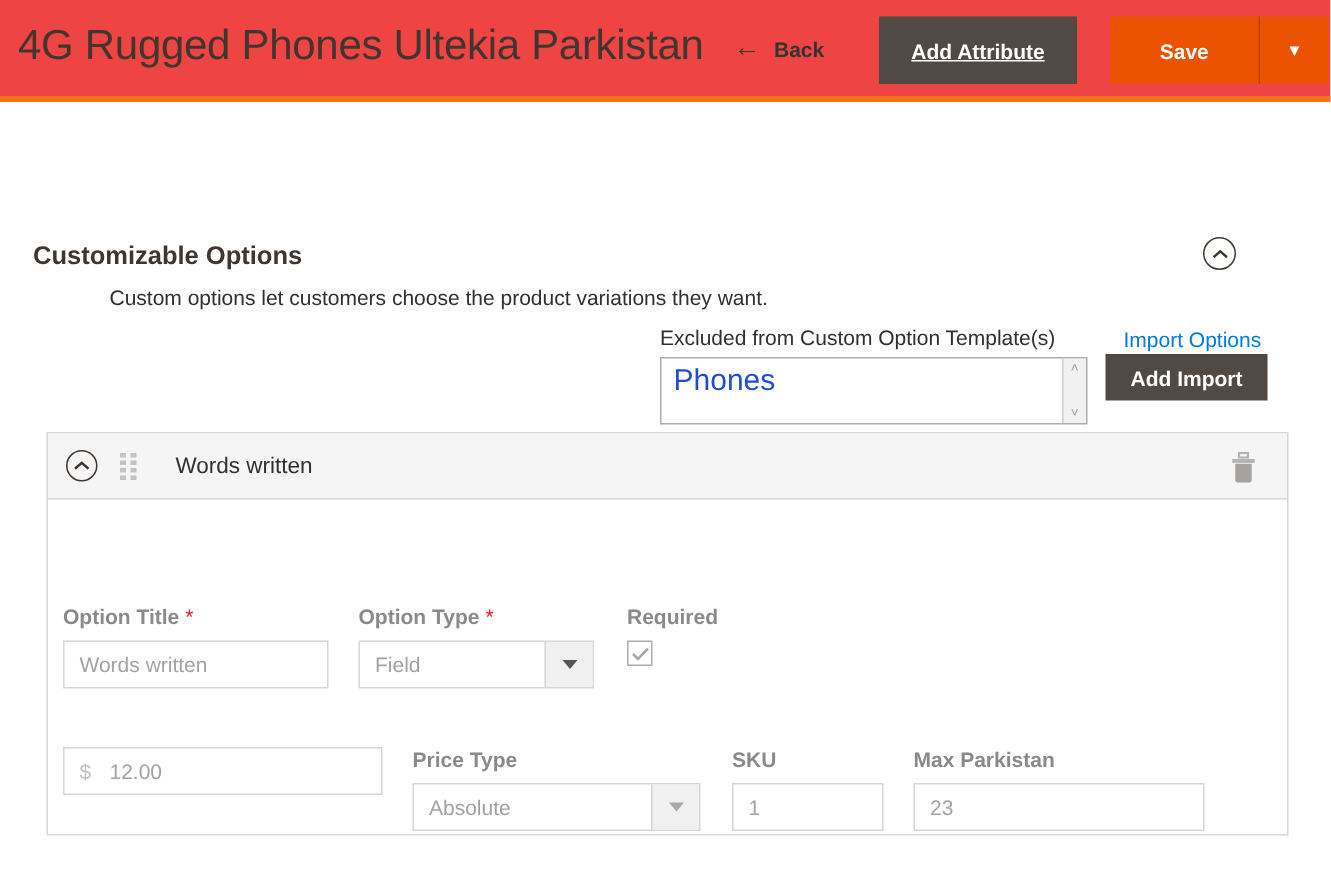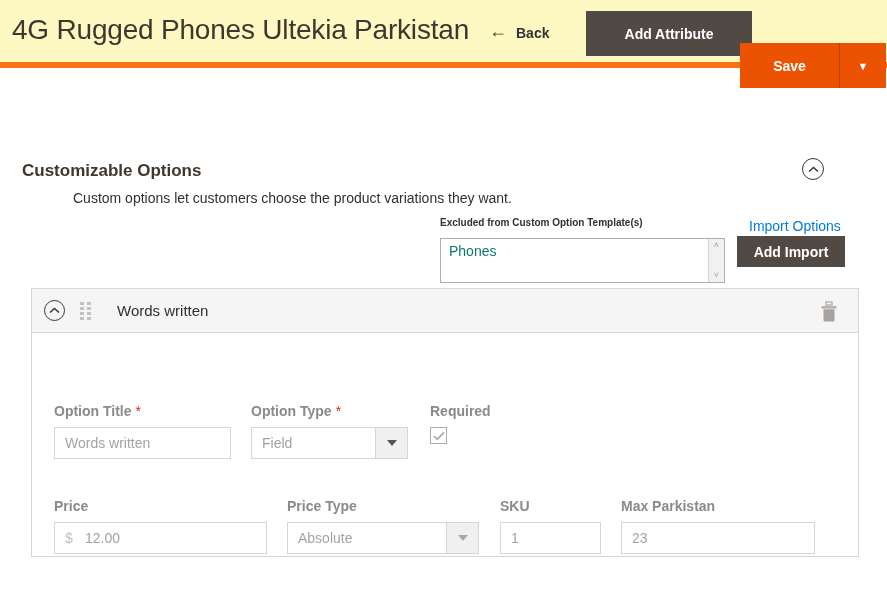--- a/index.html
+++ b/index.html
@@ -11,59 +11,59 @@
     font-size: 14px;
     color: #333333;
     overflow: hidden;
     position: relative;
   }
 
   
   .page-header {
     position: relative;
     height: 68px;
-    border-bottom: 6px solid #f97316;
-    background: #fef9c3;
+    border-bottom: 4px solid #f97316;
+    background: #ef4444;
   }
   .page-title {
     position: absolute;
     left: 12px; top: 14px;
     font-size: 28px;
     font-weight: 300;
     color: #41362f;
     letter-spacing: -0.2px;
     white-space: nowrap;
   }
   .back-arrow {
     position: absolute;
     left: 489px; top: 21px;
     font-size: 18px;
     color: #41362f;
   }
   .back-text { position: absolute; left: 516px; top: 25px; font-size: 14px; font-weight: 600; color: #333; }
   .btn-add-attribute {
     position: absolute;
     left: 586px; top: 11px;
-    width: 166px; height: 45px;
+    width: 132px; height: 45px;
     background: #514943;
     color: #ffffff;
     border: 0;
     font-family: "Liberation Sans", sans-serif;
     font-size: 14px;
     font-weight: 700;
     cursor: pointer;
     line-height: 45px;
     text-align: center;
+    text-decoration: underline;
   }
   .btn-save-group {
     position: absolute;
     left: 740px; top: 11px;
     height: 45px;
     display: flex;
-    margin-top: 32px;
   }
   .btn-save {
     width: 100px; height: 45px;
     background: #eb5202;
     color: #ffffff;
     border: 0;
     border-right: 1px solid #ba4000;
     font-family: "Liberation Sans", sans-serif;
     font-size: 14px;
     font-weight: 700;
@@ -106,37 +106,37 @@
     border-radius: 50%;
     cursor: pointer;
     display: flex; align-items: center; justify-content: center;
   }
   .collapse-circle svg { display: block; }
 
   
   .excluded-label {
     position: absolute;
     left: 440px; top: 149px;
-    font-size: 10px;
-    font-weight: 700;
+    font-size: 14px;
+    font-weight: 400;
     color: #303030;
     white-space: nowrap;
   }
   .excluded-select {
     position: absolute;
     left: 440px; top: 170px;
     width: 285px; height: 45px;
     border: 1px solid #adadad;
     background: #ffffff;
     overflow: hidden;
   }
   .excluded-select .opt {
     padding: 4px 8px;
-    font-size: 14px;
-    color: #0f766e;
+    font-size: 20px;
+    color: #1d4ed8;
   }
   .excluded-scrollbar {
     position: absolute;
     right: 0; top: 0;
     width: 16px; height: 43px;
     background: #f1f1f1;
     border-left: 1px solid #d0d0d0;
     display: flex;
     flex-direction: column;
     justify-content: space-between;
@@ -244,21 +244,21 @@
     color: #303030;
   }
   .opt-trash {
     position: absolute;
     right: 19px; top: 12px;
     cursor: pointer;
   }
 
   .panel-body { padding: 0; position: relative; height: 224px; }
 
-  .field { position: absolute; margin-left: 12px; }
+  .field { position: absolute; }
   .field-label {
     font-size: 14px;
     font-weight: 700;
     color: #8a8a8a;
     white-space: nowrap;
     margin-bottom: 8px;
   }
   .req-star { color: #e22626; font-weight: 400; margin-left: 4px; }
   .txt-input {
     height: 32px;
@@ -415,21 +415,20 @@
     <div class="field" style="left:386px; top:70px;">
       <div class="field-label">Required</div>
       <div class="checkbox">
         <svg width="12" height="10" viewBox="0 0 12 10" aria-hidden="true">
           <path d="M1 5 L4.3 8.3 L11 1.4" fill="none" stroke="#a8a8a8" stroke-width="1.7"></path>
         </svg>
       </div>
     </div>
 
     <div class="field" style="left:10px; top:165px; width:213px;">
-      <div class="field-label">Price</div>
       <div style="position:relative;">
         <span class="price-prefix">$</span>
         <input class="txt-input price-input" placeholder="12.00" style="">
       </div>
     </div>
 
     <div class="field" style="left:243px; top:165px; width:192px;">
       <div class="field-label">Price Type</div>
       <div class="select-wrap">
         <div class="select-value">Absolute</div>

